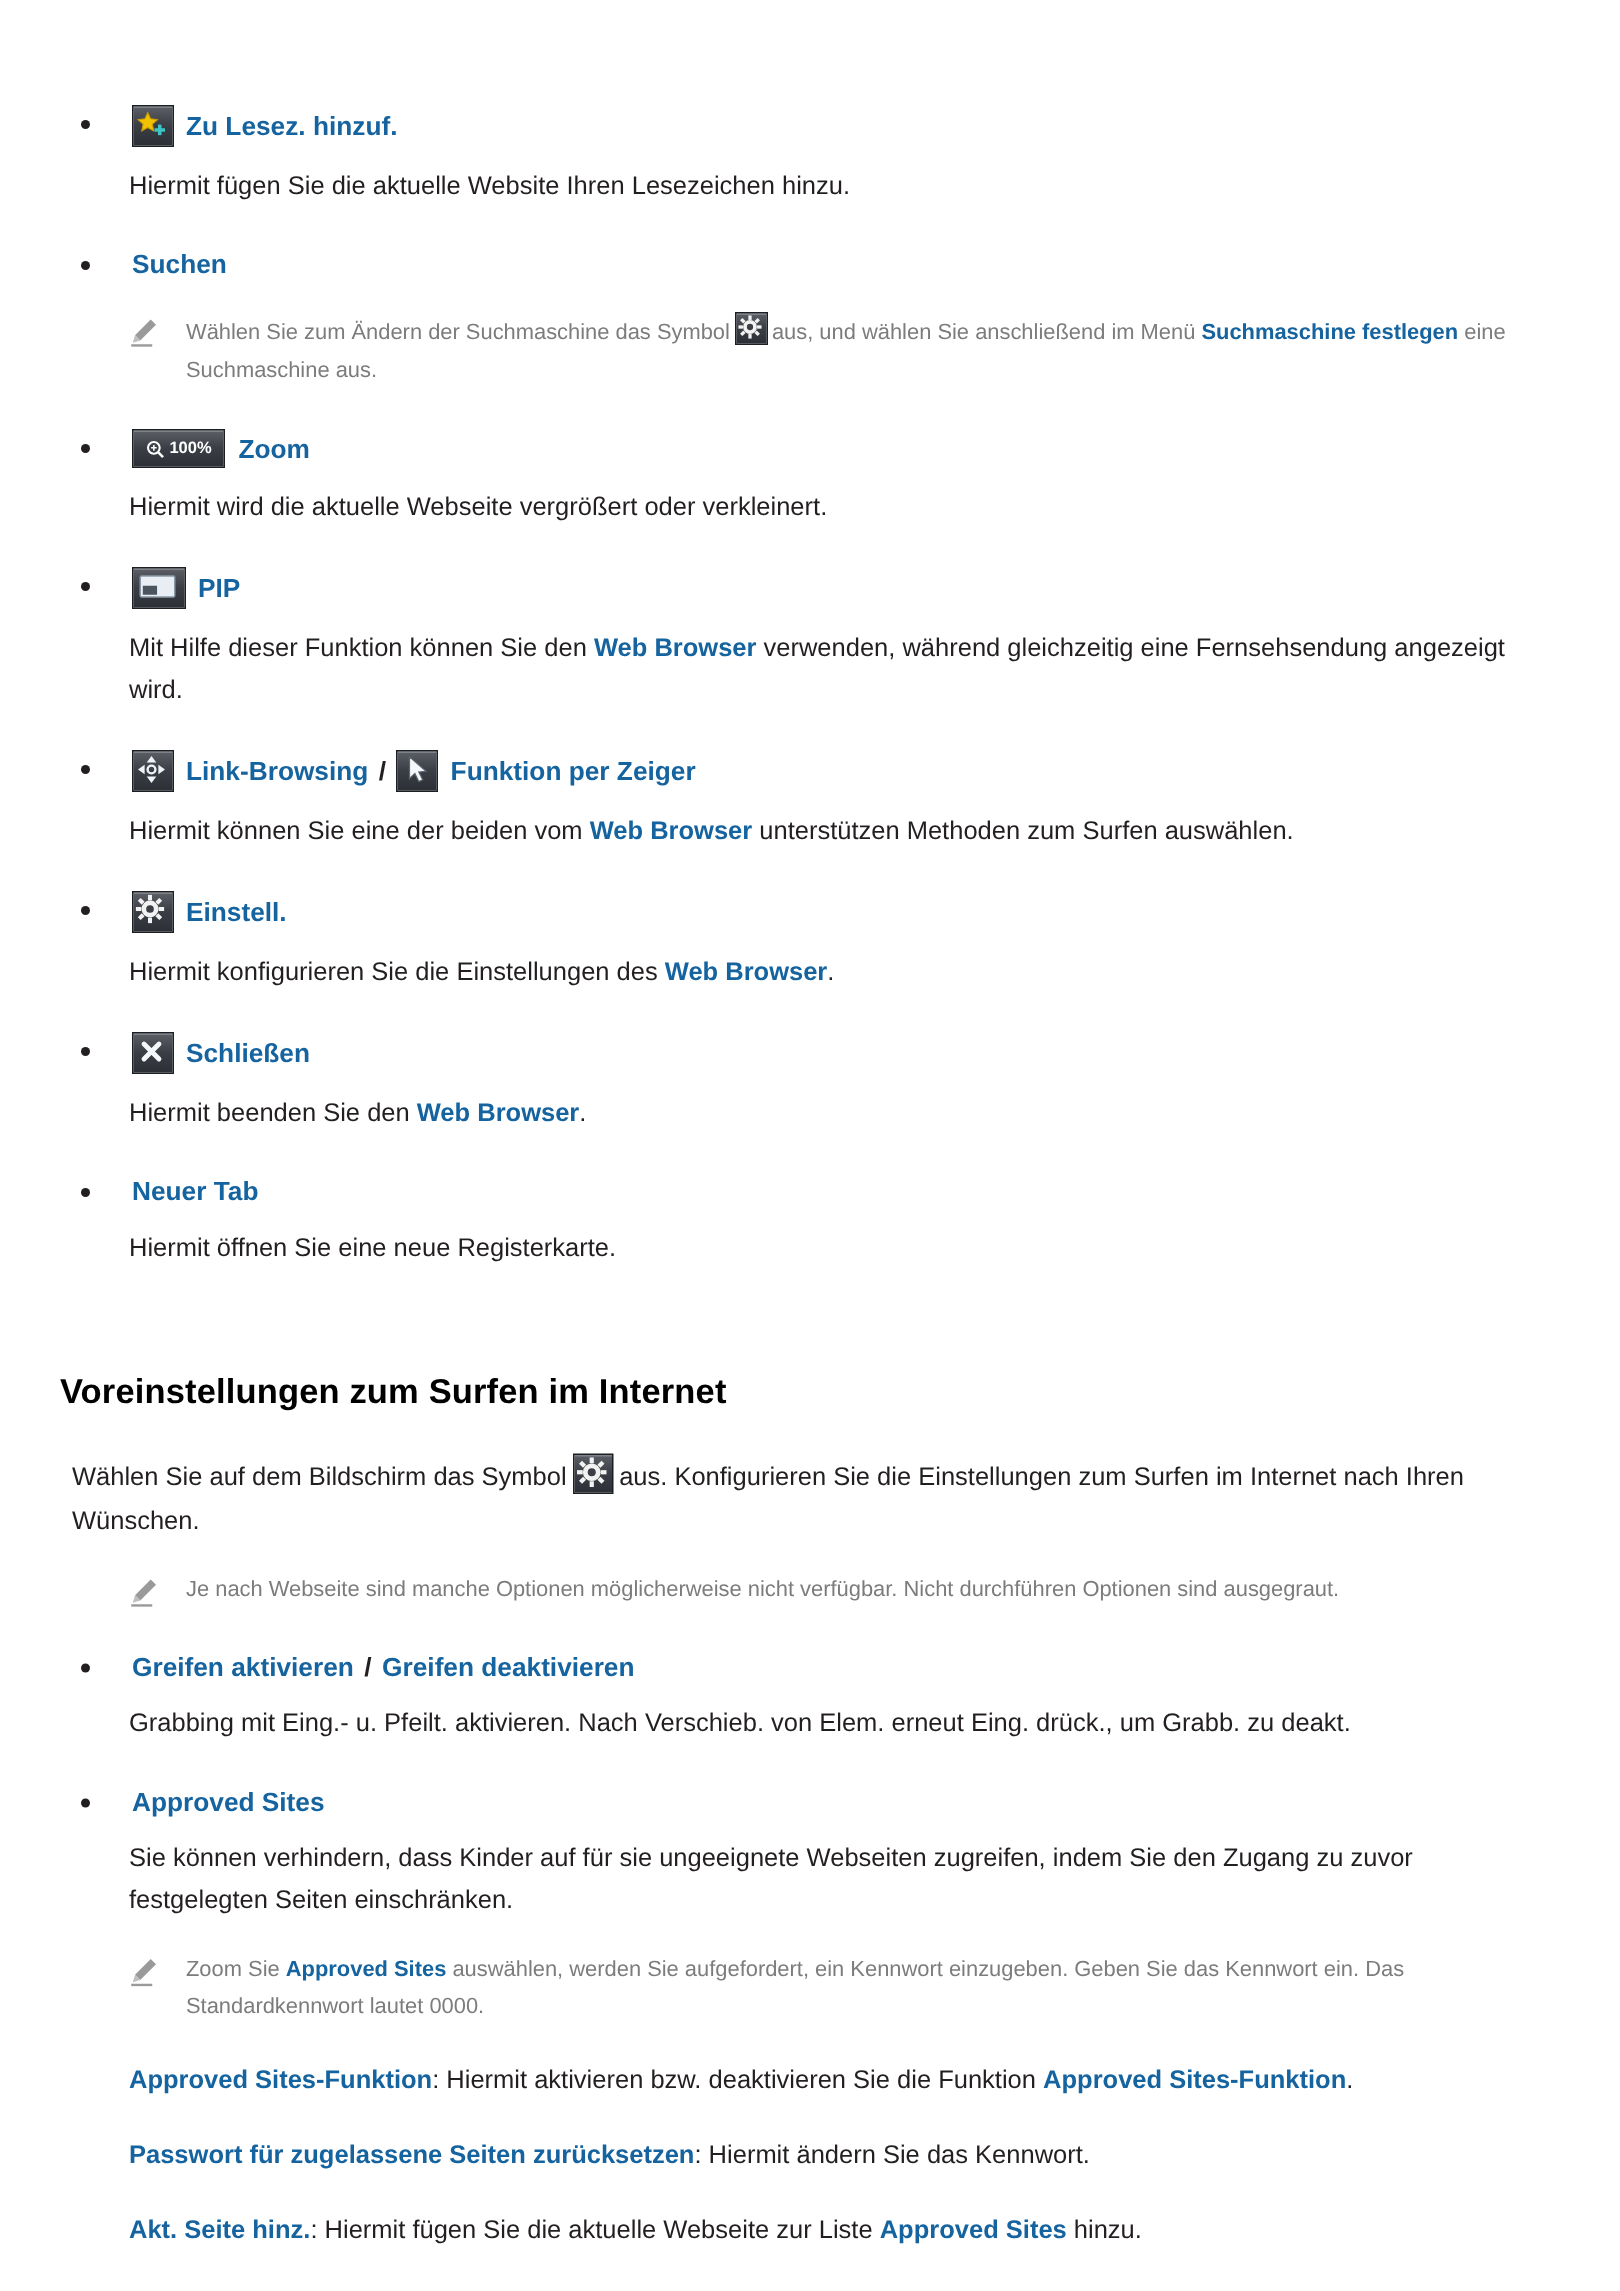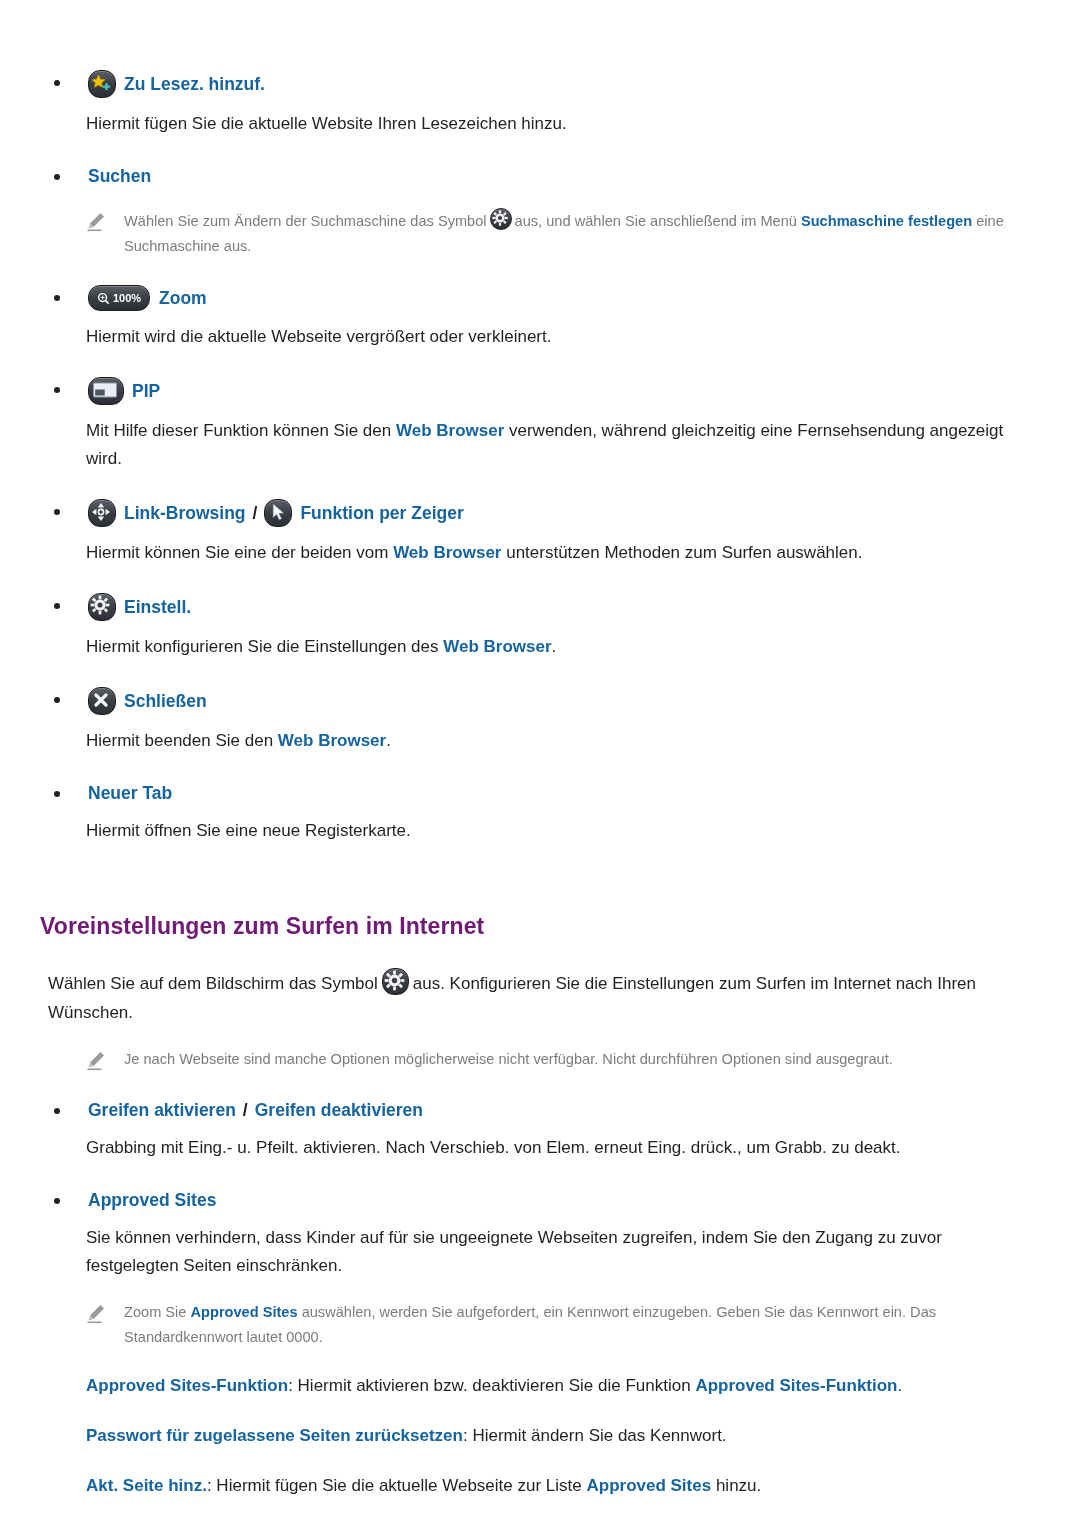--- a/index.html
+++ b/index.html
@@ -85,21 +85,21 @@
     line-height: 25px;
     color: #7c7c7c;
   }
   .note-text b {
     color: #15639f;
     font-weight: bold;
   }
 
   
   .section-heading {
-    color: #701a75;
+    color: #000000;
     font-size: 23px;
     font-weight: bold;
     margin: 68px 0 0 0;
     letter-spacing: 0.1px;
   }
 
   .lead-p {
     margin: 28px 0 0 8px;
     font-size: 17px;
     line-height: 29px;
@@ -115,21 +115,21 @@
     color: #231f20;
   }
   .sub-p .b { color:#15639f; font-weight:bold; }
 
   
   .chip {
     display: inline-block;
     vertical-align: middle;
     background: linear-gradient(180deg,#5c6066 0%,#3b3f45 48%,#2c3036 100%);
     border: 1px solid #1b1e22;
-    border-radius: 12px;
+    border-radius: 0;
     box-shadow: inset 0 1px 0 rgba(255,255,255,0.22);
     position: relative;
   }
   .chip svg { display:block; }
   .chip-sq {
     width: 26px; height: 26px;
     margin-right: 8px;
   }
   .chip-inline {
     width: 20px; height: 20px;

